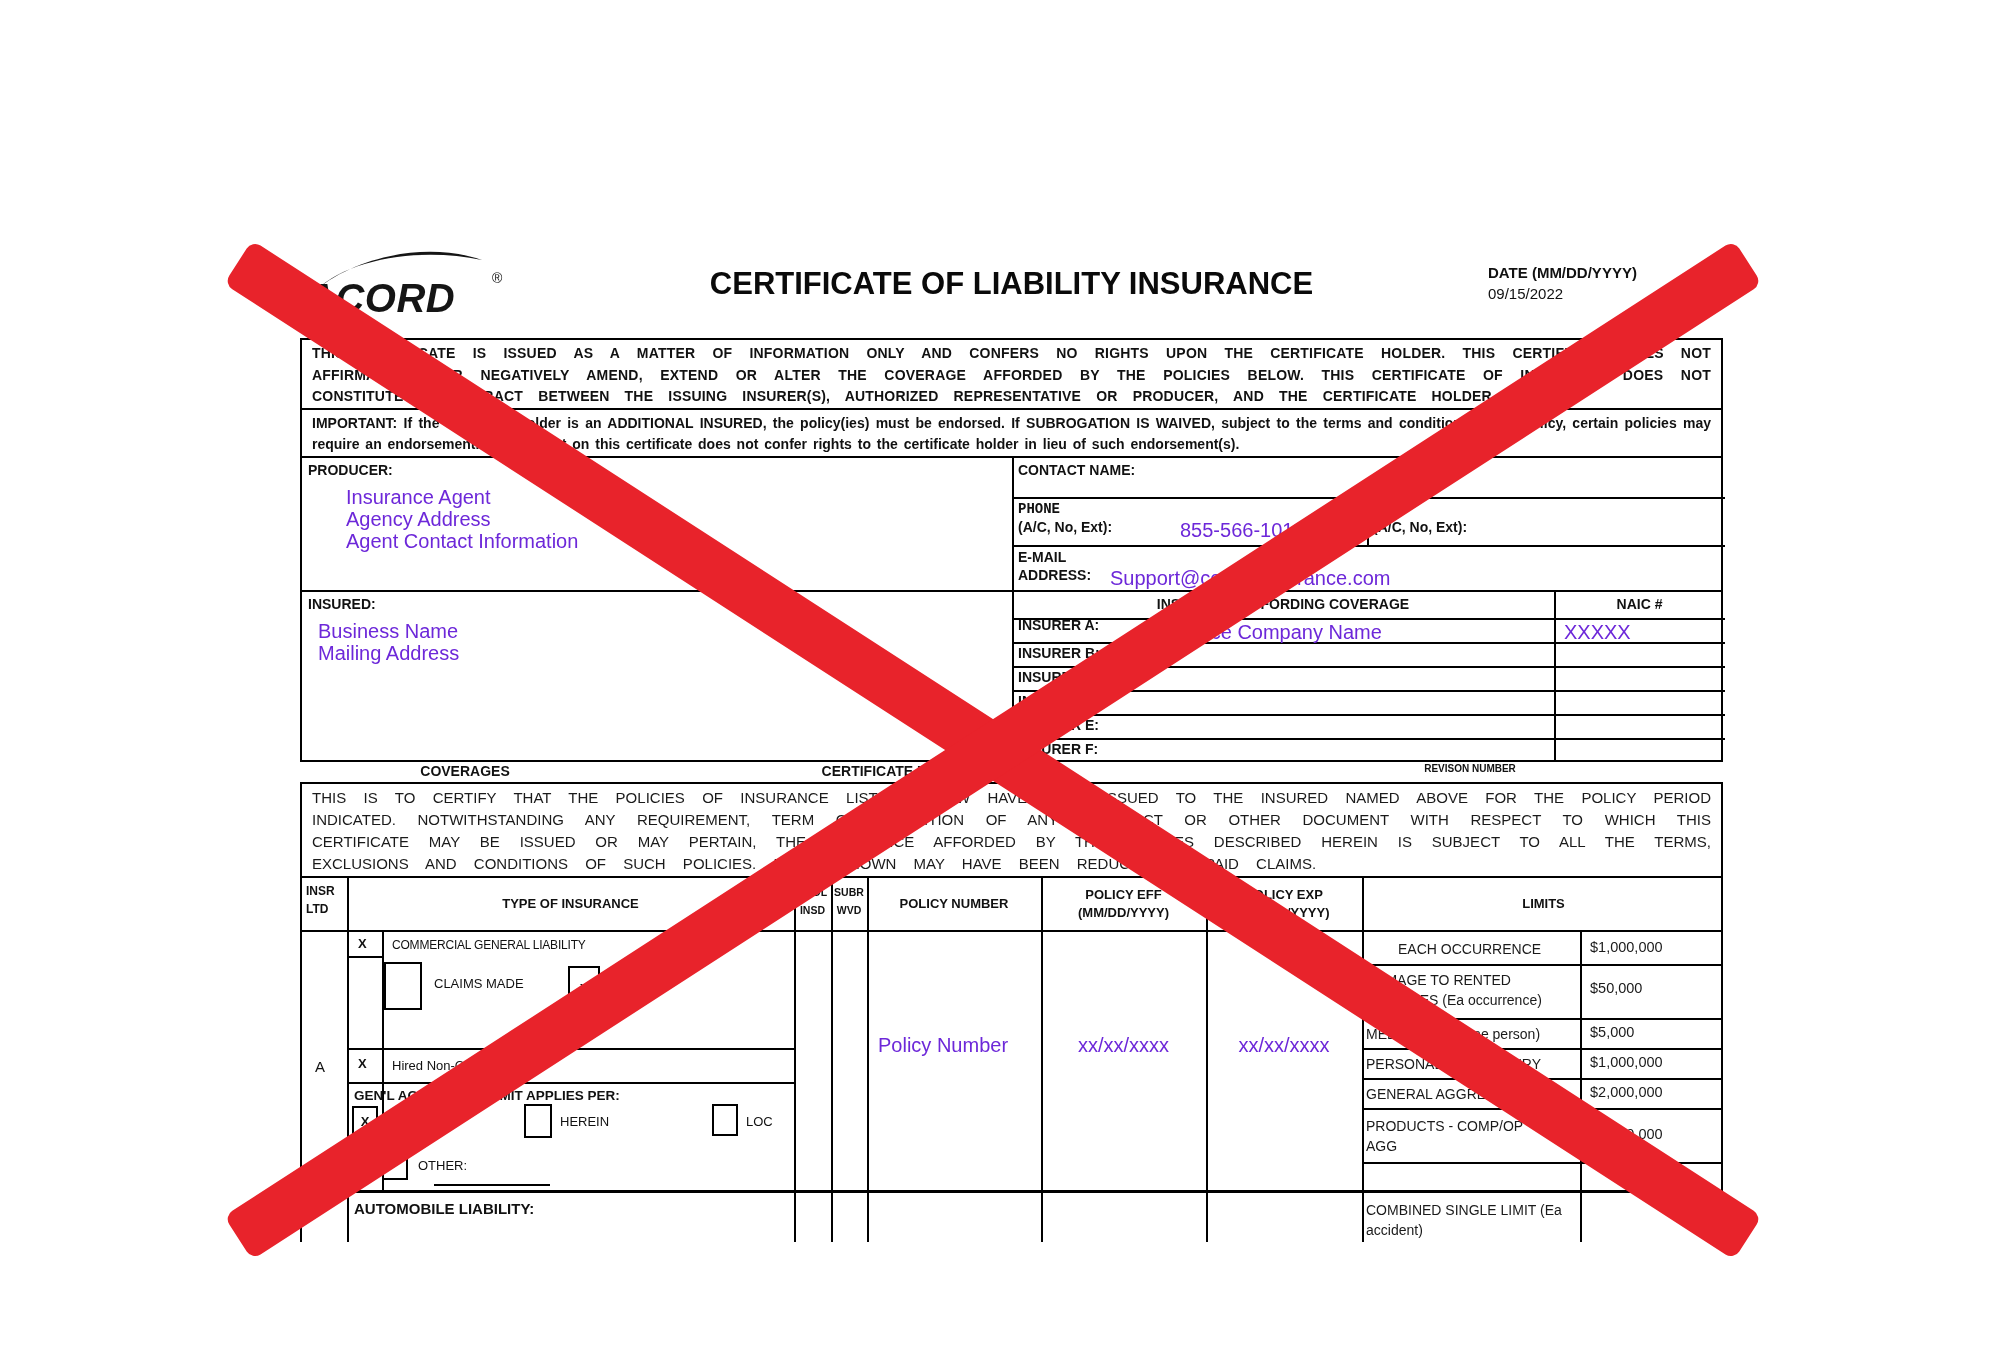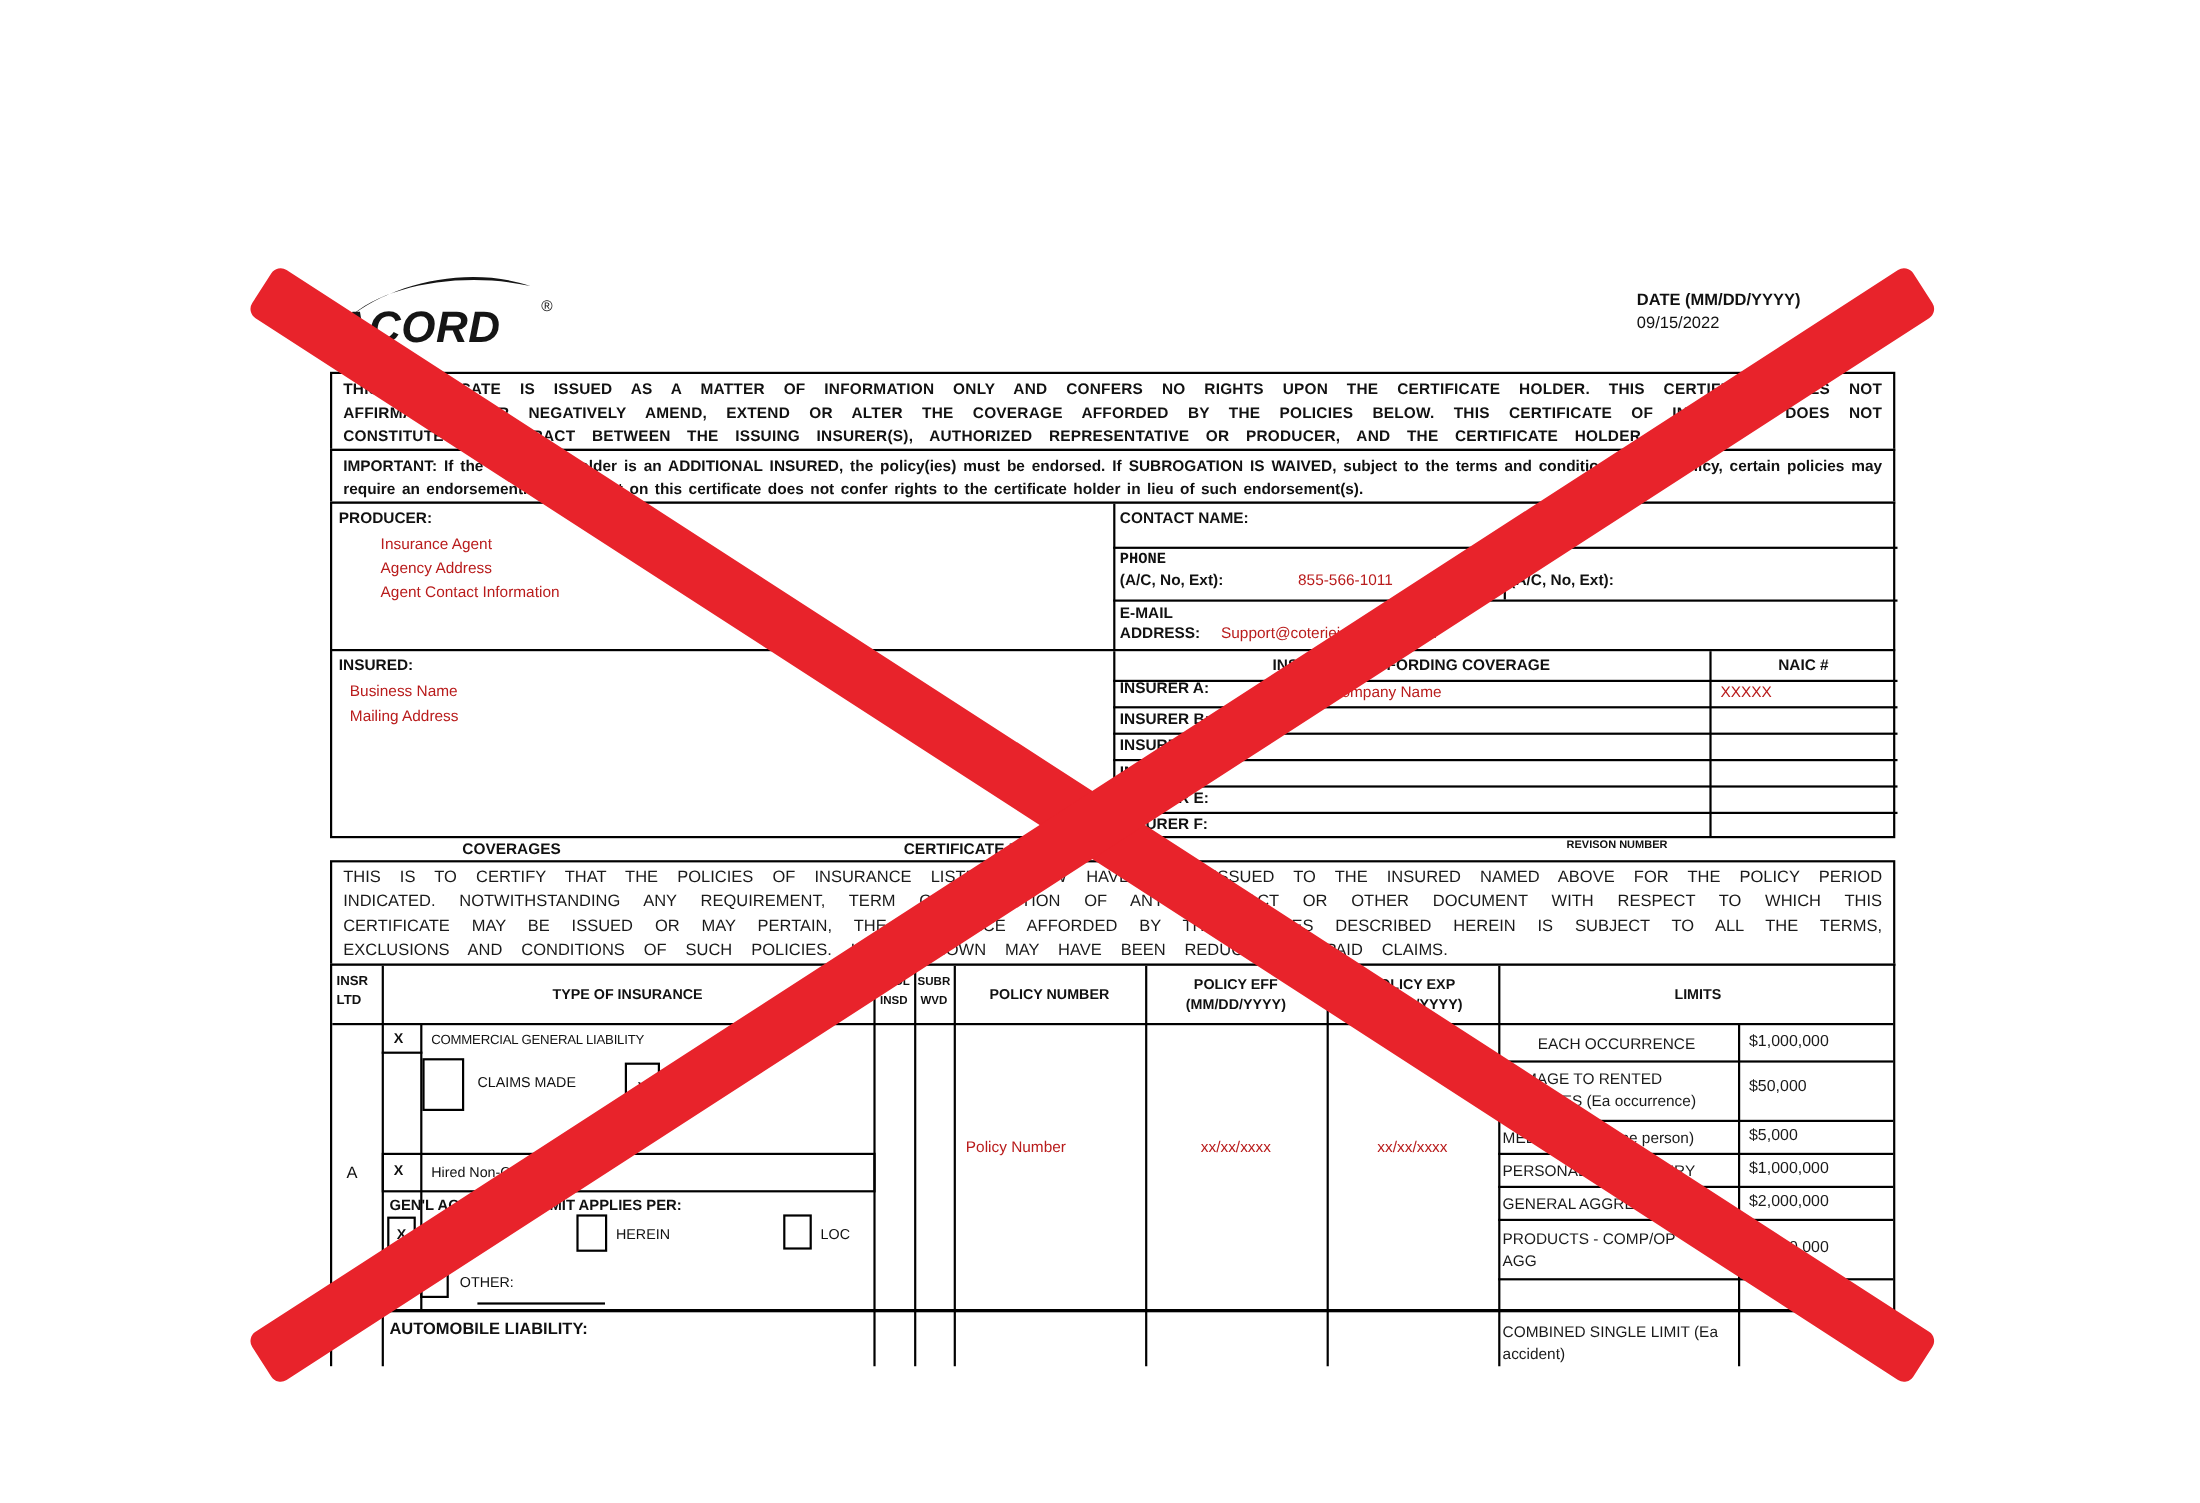--- a/index.html
+++ b/index.html
@@ -7,21 +7,21 @@
   body { font-family:"Liberation Sans", sans-serif; color:#111; }
   .page { position:relative; width:2000px; height:1366px; background:#fff; overflow:hidden; }
   .abs { position:absolute; }
   .b { font-weight:bold; }
   .box { position:absolute; border:2px solid #000; background:#fff; }
   .vl { position:absolute; width:2px; background:#000; }
   .hl { position:absolute; height:2px; background:#000; }
   .chk { position:absolute; border:2px solid #000; display:flex; align-items:center; justify-content:center;
          font-weight:bold; font-size:13px; }
   .lbl { font-weight:bold; font-size:14px; }
-  .val { font-size:14px; color:#b91c1c; }
+  .val { font-size:20px; color:#6d28d9; }
   .small { font-size:13px; }
   .ctr { text-align:center; }
   .just { text-align:justify; }
   .hdr13 { font-weight:bold; font-size:13px; }
   .hdr10 { font-weight:bold; font-size:10.5px; }
   .limlbl { font-size:14px; color:#1a1a1a; line-height:20px; }
   .limval { font-size:14.5px; color:#1a1a1a; }
   .xbar { position:absolute; left:50%; top:50%; width:1798px; height:52px; margin-left:-899px; margin-top:-26px;
           background:#e8232b; border-radius:10px; }
   .logo-text { font-style:italic; font-weight:bold; font-size:40px; letter-spacing:0.5px; color:#151515; }
@@ -32,20 +32,21 @@
 <div class="page">
 
   <div class="abs" style="left:306px; top:248px; width:210px; height:76px;">
     <svg width="188" height="42" viewBox="0 0 188 42" style="position:absolute; left:4px; top:2px;">
       <path d="M6 40 C 40 8, 112 -3, 172 10 C 116 -9, 46 7, 6 40 Z" fill="#151515"></path>
     </svg>
     <div class="abs logo-text" style="left:0; top:28px;">ACORD</div>
     <div class="abs" style="left:186px; top:22px; font-size:14px;">®</div>
   </div>
 
+  <div class="abs ctr b" style="left:300px; top:266px; width:1423px; font-size:31px; letter-spacing:0px; color:#0a0a0a;">CERTIFICATE OF LIABILITY INSURANCE</div>
 
   <div class="abs" style="left:1488px; top:264px; width:240px;">
     <div class="b" style="font-size:15px;">DATE (MM/DD/YYYY)</div>
     <div style="font-size:15px; margin-top:4px;">09/15/2022</div>
   </div>
 
   <div class="box" style="left:300px; top:338px; width:1423px; height:72px;">
     <div class="just b" style="padding:3px 10px; font-size:14px; line-height:21.5px; word-spacing:11px; letter-spacing:0.2px;">THIS CERTIFICATE IS ISSUED AS A MATTER OF INFORMATION ONLY AND CONFERS NO RIGHTS UPON THE CERTIFICATE HOLDER. THIS CERTIFICATE DOES NOT AFFIRMATIVELY OR NEGATIVELY AMEND, EXTEND OR ALTER THE COVERAGE AFFORDED BY THE POLICIES BELOW. THIS CERTIFICATE OF INSURANCE DOES NOT CONSTITUTE A CONTRACT BETWEEN THE ISSUING INSURER(S), AUTHORIZED REPRESENTATIVE OR PRODUCER, AND THE CERTIFICATE HOLDER.</div>
   </div>
 

